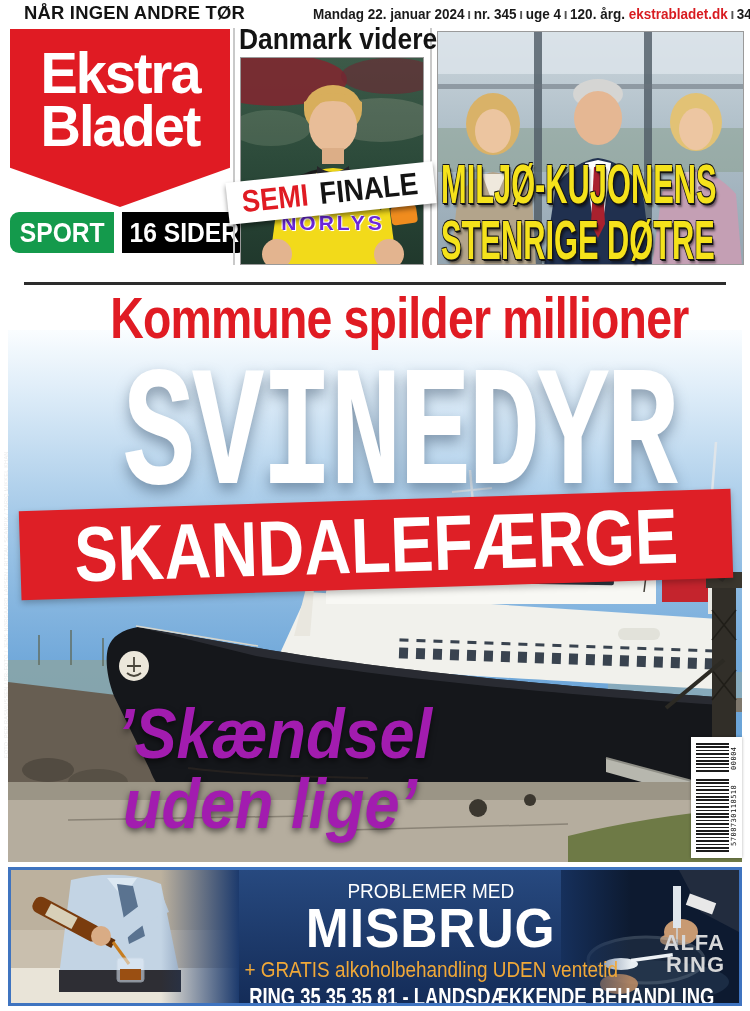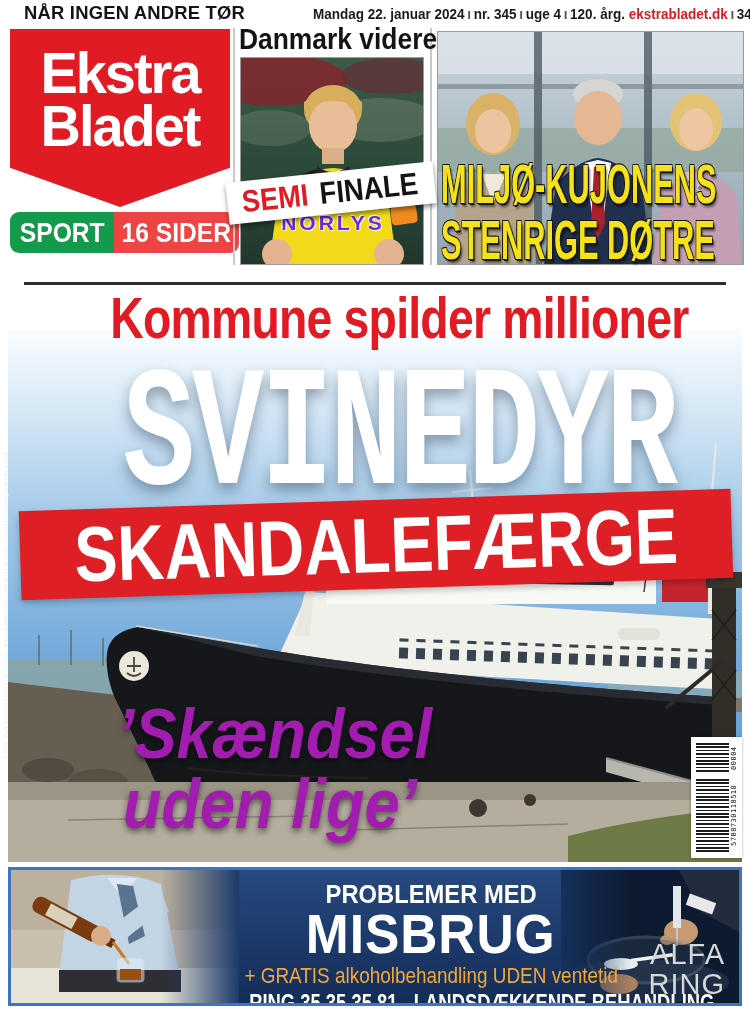--- a/index.html
+++ b/index.html
@@ -12,23 +12,23 @@
   .dateline{right:8px;top:5px;font-size:15px;font-weight:bold;color:#1a1a1a;white-space:nowrap;
             transform:scaleX(.9);transform-origin:right top;}
   .dateline .sep{color:#555;font-weight:bold;padding:0 3px;}
   .dateline .site{color:#d81b20;}
   
   .logo{left:10px;top:29px;width:220px;height:178px;background:#e01b23;
         clip-path:polygon(0 0,100% 0,100% 78%,50% 100%,0 78%);text-align:center;}
   .logo .t{color:#fff;font-weight:bold;font-size:57px;line-height:.93;letter-spacing:-2px;
            transform:scaleX(.98);transform-origin:center top;}
   .logo .t1{margin-top:18px;}
-  .sportrow{left:10px;top:212px;width:220px;height:41px;display:flex;}
+  .sportrow{left:10px;top:212px;width:220px;height:41px;display:flex;gap:8px;}
   .sportbox{flex:0 0 104px;background:#149a4c;border-radius:9px 0 0 9px;display:flex;align-items:center;justify-content:center;}
-  .sidebox{flex:1;background:#ef4444;border-radius:0 9px 9px 0;display:flex;align-items:center;justify-content:center;}
+  .sidebox{flex:1;background:#000000;border-radius:0 9px 9px 0;display:flex;align-items:center;justify-content:center;}
   .sporttxt{color:#fff;font-weight:bold;font-size:28px;transform:scaleX(.88);white-space:nowrap;}
   .vrule{top:28px;width:2px;height:237px;background:#c9c9c9;}
   
   .hb-head{left:239px;top:22px;font-size:30px;font-weight:bold;color:#141414;
            transform:scaleX(.88);transform-origin:left top;white-space:nowrap;}
   .hb-photo{left:240px;top:57px;width:184px;height:208px;border:1px solid #9a9a9a;box-sizing:border-box;overflow:hidden;}
   .norlys{left:258px;top:211px;width:150px;text-align:center;font-size:21px;font-weight:bold;color:#6d28d9;
           letter-spacing:3px;z-index:4;text-shadow:0 0 2px #fff,1px 1px 0 #fff,-1px -1px 0 #fff;}
   .semibanner{left:227px;top:172px;width:208px;height:42px;background:#fff;z-index:5;
               transform:rotate(-6deg);box-shadow:0 3px 5px rgba(0,0,0,.45);
@@ -68,30 +68,30 @@
   .bars1{top:6px;height:30px;} .bars2{top:42px;height:73px;}
   .bcnum{position:absolute;right:0px;width:12px;font-family:"DejaVu Sans Mono","Liberation Mono",monospace;
          font-size:7px;color:#111;writing-mode:vertical-rl;transform:rotate(180deg);text-align:center;letter-spacing:.5px;}
   .bcnum1{top:4px;height:34px;} .bcnum2{top:40px;height:77px;}
   
   .ad{left:8px;top:867px;width:734px;height:139px;box-sizing:border-box;border:3px solid #3f74c0;
       background:linear-gradient(180deg,#27497f,#142c58);overflow:hidden;}
   .ad-left{position:absolute;left:0;top:0;width:228px;height:133px;}
   .ad-right{position:absolute;right:0;top:0;width:178px;height:133px;}
   .ad-center{position:absolute;left:180px;width:480px;top:10px;text-align:center;color:#fff;z-index:3;}
-  .ad-l1{font-size:25px;font-weight:bold;white-space:nowrap;}
+  .ad-l1{font-size:20px;font-weight:normal;white-space:nowrap;}
   .ad-l1 span{display:inline-block;transform:scaleX(.95);}
   .ad-l2{font-size:56px;font-weight:bold;line-height:.95;margin-top:-2px;white-space:nowrap;}
   .ad-l2 span{display:inline-block;transform:scaleX(.92);letter-spacing:1px;}
   .ad-l3{font-size:22px;font-weight:normal;color:#f0a838;margin-top:3px;white-space:nowrap;}
   .ad-l3 span{display:inline-block;transform:scaleX(.86);}
   .ad-l4{font-size:23px;font-weight:bold;margin-top:1px;white-space:nowrap;}
   .ad-l4 span{display:inline-block;transform:scaleX(.8);}
-  .alfa{position:absolute;right:14px;top:70px;z-index:4;text-align:right;color:#d6d7d8;
-        font-size:29px;line-height:1.02;letter-spacing:1px;font-weight:normal;}
+  .alfa{position:absolute;right:14px;top:62px;z-index:4;text-align:right;color:#d6d7d8;
+        font-size:22px;line-height:1.02;letter-spacing:1px;font-weight:bold;}
 </style>
 </head>
 <body>
 
 <div id="page">
 
   <div class="abs tagline">NÅR INGEN ANDRE TØR</div>
   <div class="abs dateline">
     <span>Mandag 22. januar 2024</span><span class="sep">ı</span><span>nr. 345</span><span class="sep">ı</span><span>uge 4</span><span class="sep">ı</span><span>120. årg.</span>
     <span class="site">ekstrabladet.dk</span><span class="sep">ı</span><span>34,00 kr.</span>

